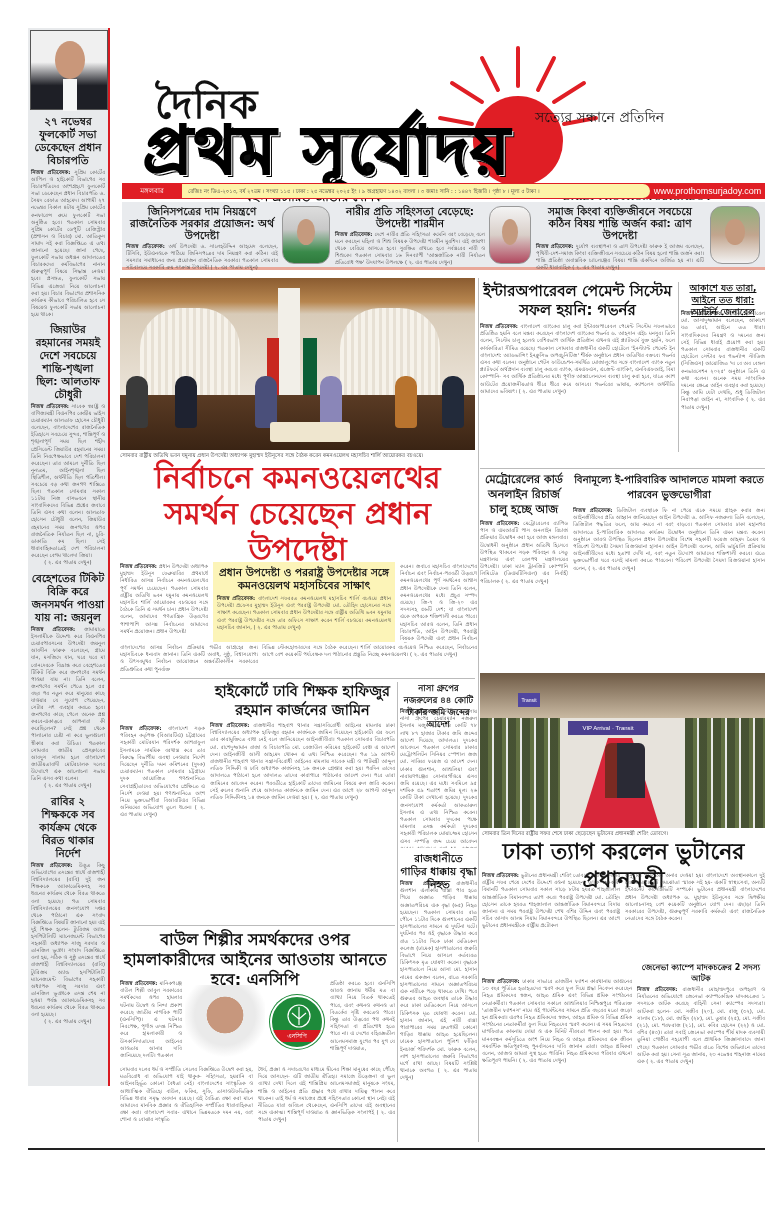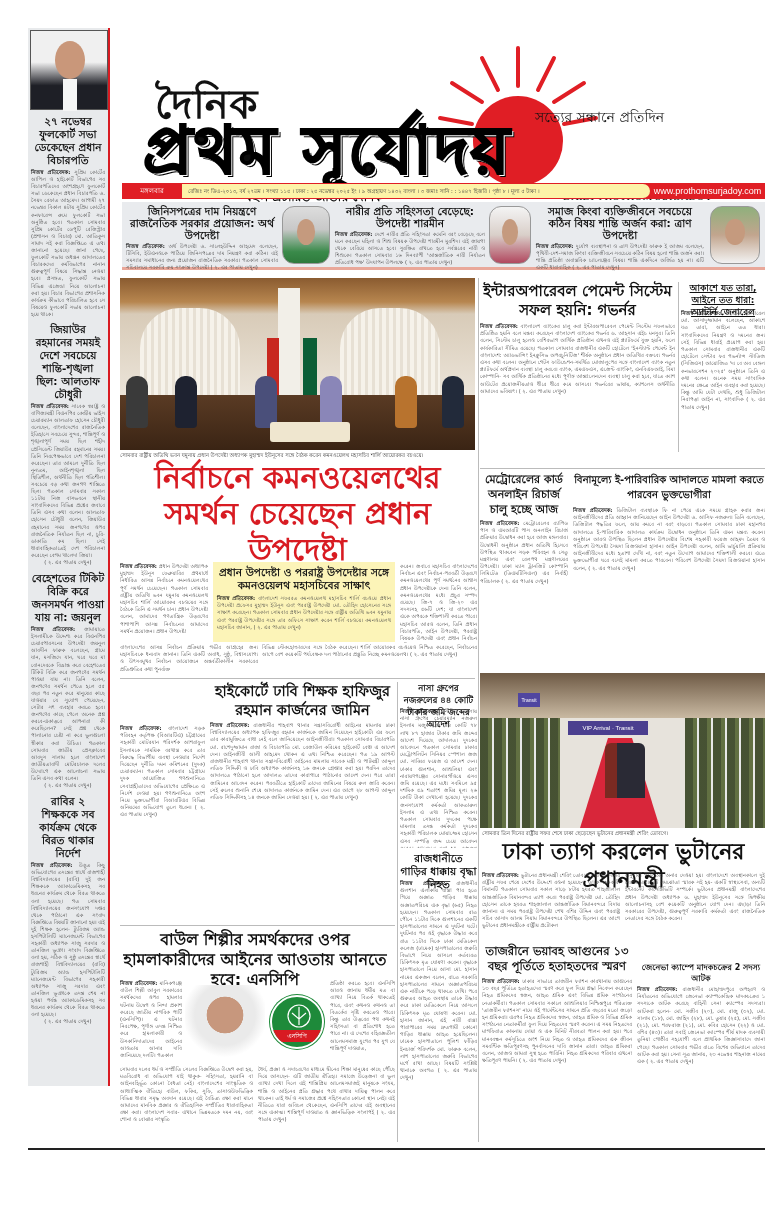--- a/index.html
+++ b/index.html
@@ -236,21 +236,20 @@
     <div class="p2-guards" style="left:0;"></div>
     <div class="p2-guards" style="right:0;"></div>
     <div class="p2-vip"></div>
   </div>
   <div class="caption" style="left:482px;top:830px;width:283px;">সোমবার তিন দিনের রাষ্ট্রীয় সফর শেষে ঢাকা ছেড়েছেন ভুটানের প্রধানমন্ত্রী শেরিং তোবগে।</div>
 
   <h2 class="bhutan-head">ঢাকা ত্যাগ করলেন ভুটানের প্রধানমন্ত্রী</h2>
   <div class="txt" style="left:482px;top:872px;width:138px;height:60px;"><span class="byline">নিজস্ব প্রতিবেদক:</span> <span>ভুটানের প্রধানমন্ত্রী শেরিং তোবগে তার দুই দিনের রাষ্ট্রীয় সফর শেষে দেশের উদ্দেশে রওনা হয়েছেন। তাকে বহনকারী বিমানটি গতকাল সোমবার সকাল সাড়ে ৮টায় হযরত শাহজালাল আন্তর্জাতিক বিমানবন্দর ত্যাগ করে। পররাষ্ট্র উপদেষ্টা মো. তৌহিদ হোসেন তাকে হযরত শাহজালাল আন্তর্জাতিক বিমানবন্দরে বিদায় জানান। এ সময় পররাষ্ট্র উপদেষ্টা শেখ বশির উদ্দিন এবং পররাষ্ট্র সচিব আসাদ আলম সিয়াম বিমানবন্দরে উপস্থিত ছিলেন। এর আগে ভুটানের প্রধানমন্ত্রীকে রাষ্ট্রীয় প্রটোকল</span></div>
   <div class="txt" style="left:625px;top:872px;width:140px;height:60px;">অনুযায়ী গার্ড অব অনার দেওয়া হয়। বাংলাদেশে অবস্থানকালে দুই দেশের মধ্যে দুটি সমঝোতা স্মারক সই হয়- একটি স্বাস্থ্যসেবা, অন্যটি ইন্টারনেট কানেক্টিভিটি সম্পর্কে। ভুটানের প্রধানমন্ত্রী বাংলাদেশের প্রধান উপদেষ্টা অধ্যাপক ড. মুহাম্মদ ইউনূসের সঙ্গে দ্বিপক্ষীয় আলোচনাসহ বেশ কয়েকটি অনুষ্ঠানে যোগ দেন। এছাড়া তিনি সরকারের উপদেষ্টা, গুরুত্বপূর্ণ সরকারি কর্মকর্তা এবং রাজনৈতিক নেতাদের সঙ্গে বৈঠক করেন।</div>
 
-  <div class="hbox" style="left:482px;top:944px;width:150px;font-size:11.5px;line-height:15px;">তাজরীনে ভয়াবহ আগুনের ১৩ বছর পূর্তিতে হতাহতদের স্মরণ</div>
   <div class="txt" style="left:482px;top:978px;width:150px;height:164px;"><span class="byline">নিজস্ব প্রতিবেদক:</span> <span>ঢাকার সাভারে তাজরীন ফ্যাশন কারখানায় আগুনের ১৩ বছর পূর্তিতে হতাহতদের স্মরণ করে ফুল দিয়ে শ্রদ্ধা নিবেদন করেছেন নিহত শ্রমিকদের স্বজন, আহত শ্রমিক এবং বিভিন্ন শ্রমিক সংগঠনের নেতাকর্মীরা। গতকাল সোমবার সকালে আশুলিয়ার নিশ্চিন্তপুরে পরিত্যক্ত 'তাজরীন ফ্যাশনস' নামে ওই গার্মেন্টসের সামনে প্রতি বছরের মতো জড়ো হন শ্রমিকরা। এরপর নিহত শ্রমিকদের স্বজন, আহত শ্রমিক ও বিভিন্ন শ্রমিক সংগঠনের নেতাকর্মীরা ফুল দিয়ে নিহতদের স্মরণ করেন। এ সময় নিহতদের মাগফিরাত কামনায় দোয়া ও এক মিনিট নীরবতা পালন করা হয়। পরে মানববন্ধন কর্মসূচিতে অংশ নিয়ে নিহত ও আহত শ্রমিকদের এক জীবন সমবণ্টিক ক্ষতিপূরণসহ পুনর্বাসনের দাবি জানান তারা। আহত শ্রমিকরা বলেন, আজও আমরা সুস্থ হতে পারিনি। নিহত শ্রমিকদের পরিবার এখনো ক্ষতিপূরণ পায়নি।</span> <span>( ২. এর পাতায় দেখুন)</span></div>
 
   <div class="hbox" style="left:637px;top:962px;width:128px;font-size:8px;line-height:11px;">জেনেভা ক্যাম্পে মাদকচক্রের 2 সদস্য আটক</div>
   <div class="txt" style="left:637px;top:986px;width:128px;height:156px;"><span class="byline">নিজস্ব প্রতিবেদক:</span> <span>রাজধানীর মোহাম্মদপুরে অপহরণ ও নির্যাতনের অভিযোগে জেনেভা ক্যাম্পকেন্দ্রিক মাদকচক্রের ১ সদস্যকে আটক করেছে বাহিনী সেনা ক্যাম্পের সদস্যরা। আটকরা হলেন- মো. সজীব (২০), মো. রাজু (৩২), মো. সালাম (১৮), মো. জাহিদ (২৮), মো. তুষার (২৫), মো. সজীব (২১), মো. শরফরাজ (২১), মো. কবির হোসেন (২২) ও মো. বশির (৪৩)। তারা সবাই জেনেভা ক্যাম্পের শীর্ষ মাদক ব্যবসায়ী তুনিয়া গোষ্ঠীর সহযোগী বলে প্রাথমিক জিজ্ঞাসাবাদে জানা গেছে। গতকাল সোমবার গভীর রাতে বিশেষ অভিযানে তাদের আটক করা হয়। সেনা সূত্র জানায়, ২৩ নভেম্বর শাহনাজ নামের এক</span> <span>( ২. এর পাতায় দেখুন)</span></div>
 
   <div class="hrule" style="left:120px;top:925px;width:275px;"></div>
   <h2 class="baul-head">বাউল শিল্পীর সমর্থকদের ওপর হামলাকারীদের আইনের আওতায় আনতে হবে: এনসিপি</h2>
   <div class="txt" style="left:120px;top:980px;width:62px;height:85px;"><span class="byline">নিজস্ব প্রতিবেদক:</span> <span>মানিকগঞ্জে বাউল শিল্পী আবুল সরকারের সমর্থকদের ওপর হামলার ঘটনায় উদ্বেগ ও নিন্দা প্রকাশ করেছে জাতীয় নাগরিক পার্টি (এনসিপি)। এ ঘটনার নিরপেক্ষ, পূর্ণাঙ্গ তদন্ত নিশ্চিত করে হামলাকারী ও উসকানিদাতাদের আইনের আওতায় আনার দাবি জানিয়েছে দলটি। গতকাল</span></div>
   <div class="baul-photo"></div>
   <div class="ncp-logo">

